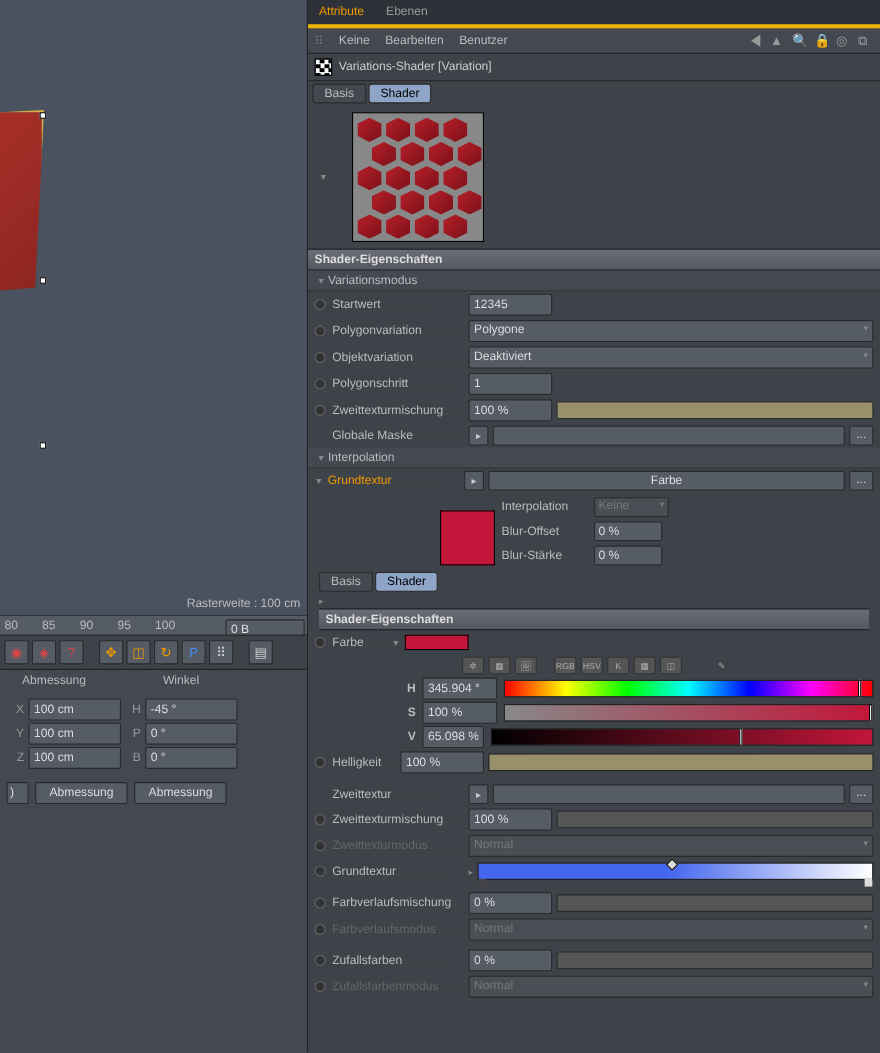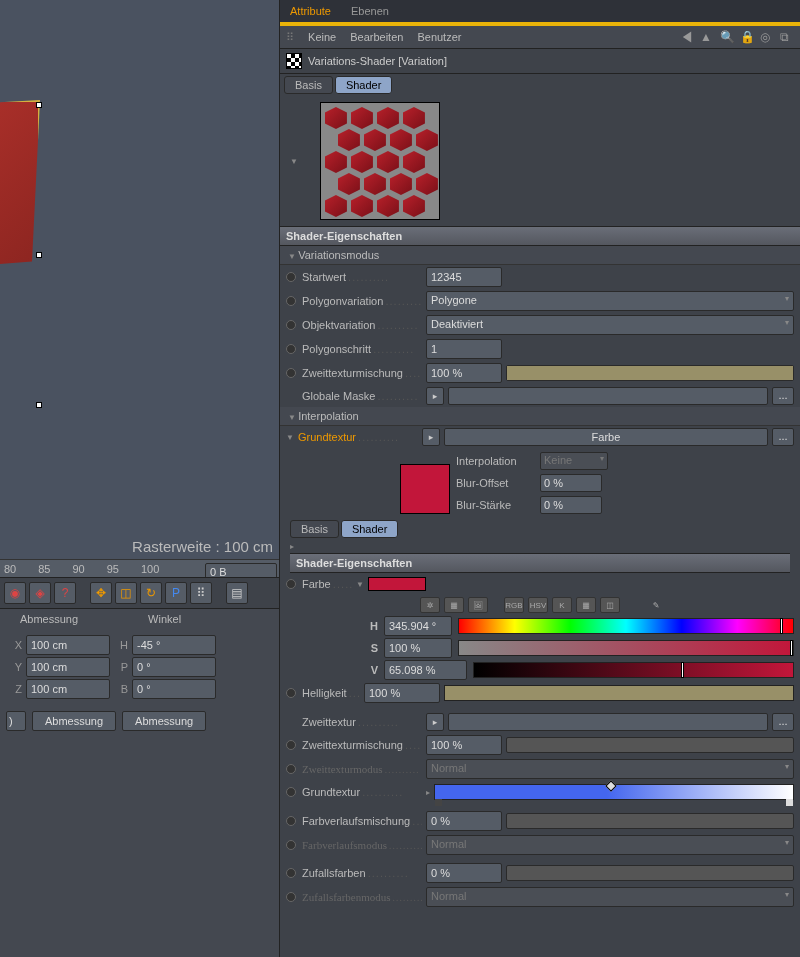--- a/index.html
+++ b/index.html
@@ -1,20 +1,20 @@
 <!DOCTYPE html>
 <html><head>
 <meta charset="utf-8">
 <style>
   * { box-sizing: border-box; margin: 0; padding: 0; font-family: Arial, sans-serif; font-size: 11px; }
   body { background: #444850; color: #ccc; width: 800px; height: 957px; overflow: hidden; display: flex; }
   .viewport { width: 280px; background: #4a5260; position: relative; border-right: 1px solid #222; }
   .poly-shape { position: absolute; top: 100px; left: -120px; width: 160px; height: 170px; background: linear-gradient(135deg, #b8342e, #8c2520); clip-path: polygon(0% 5%, 100% 0%, 95% 95%, 30% 100%); border: 2px solid #d4b040; }
   .handle { position: absolute; width: 6px; height: 6px; background: #fff; border: 1px solid #000; }
-  .rasterweite { position: absolute; bottom: 402px; right: 6px; color: #bbb; font-size: 15px; }
+  .rasterweite { position: absolute; bottom: 402px; right: 6px; color: #bbb; font-size: 11px; }
   .ruler { position: absolute; bottom: 380px; left: 0; right: 0; height: 18px; background: #555c66; color: #bbb; font-size: 9px; display:flex; gap:22px; padding-left:4px; align-items:center; border-top:1px solid #333; }
   .bottom-panel { position: absolute; bottom:0; left:0; right:0; height:380px; background:#444850; border-top:1px solid #222; }
   .btn-row { display:flex; gap:3px; padding:4px; background:#3e4249; border-bottom:1px solid #222; }
   .iconbtn { width:22px; height:22px; background:#555c66; border:1px solid #2a2a2a; border-radius:2px; display:flex; align-items:center; justify-content:center; font-size:12px; cursor:pointer; }
   .iconbtn.red { color:#d44; }
   .iconbtn.org { color:#e90; }
   .coord-table { padding:4px 8px; }
   .coord-head { display:flex; gap:70px; padding:4px 20px; color:#bbb; }
   .coord-row { display:flex; align-items:center; gap:4px; margin:2px 0; }
   .coord-row .lbl { width:14px; text-align:right; color:#999; }
@@ -34,21 +34,21 @@
   .subtab { padding:2px 10px; background:#444850; border:1px solid #2a2a2a; border-radius:3px; color:#bbb; cursor:pointer; }
   .subtab.active { background:#8ea5c8; color:#000; }
   .preview-box { margin:4px 18px; width:120px; height:118px; border:1px solid #000; background:#888; position:relative; overflow:hidden; }
   .hex-grid { position:absolute; inset:0; }
   .section-head { background:linear-gradient(#6a6e78,#54575f); color:#ddd; padding:3px 6px; font-weight:bold; border-top:1px solid #222; border-bottom:1px solid #222; }
   .group-head { background:#444850; color:#bbb; padding:3px 8px; cursor:pointer; border-bottom:1px solid #333; }
   .group-head::before { content:'▼ '; font-size:8px; color:#888; }
   .row { display:flex; align-items:center; padding:2px 6px; gap:4px; min-height:22px; }
   .radio { width:10px; height:10px; border:1px solid #666; border-radius:50%; background:#333; margin-right:2px; }
   .field-label { width:120px; color:#bbb; font-size:11px; white-space:nowrap; overflow:hidden; }
-  .field-label.dim { color:#666;font-family:Liberation Serif, serif; }
+  .field-label.dim { color:#666; }
   .field-label::after { content:' . . . . . . . . . .'; color:#555; letter-spacing:-1px; }
   .input-num { background:#555c66; border:1px solid #2a2a2a; color:#ddd; padding:2px 4px; width:76px; height:20px; border-radius:2px; }
   .dropdown { background:#555c66; border:1px solid #2a2a2a; color:#ddd; padding:2px 4px; height:20px; border-radius:2px; flex:1; position:relative; }
   .dropdown::after { content:'▾'; position:absolute; right:4px; color:#888; font-size:8px; }
   .dropdown.dim { color:#777; background:#4a4e55; }
   .slider-bar { flex:1; height:16px; background:#555; border:1px solid #2a2a2a; border-radius:2px; position:relative; }
   .slider-fill { position:absolute; left:0; top:0; bottom:0; background:#989068; }
   .arrow-btn { width:18px; height:18px; background:#555c66; border:1px solid #2a2a2a; border-radius:2px; display:flex; align-items:center; justify-content:center; font-size:9px; cursor:pointer; }
   .pill-btn { flex:1; height:18px; background:#555c66; border:1px solid #2a2a2a; border-radius:2px; text-align:center; color:#ddd; padding:2px; cursor:pointer; }
   .dots-btn { width:22px; height:18px; background:#555c66; border:1px solid #2a2a2a; border-radius:2px; text-align:center; color:#ddd; cursor:pointer; font-size:11px; line-height:14px;}
@@ -301,21 +301,21 @@
       <span style="width:74px"></span>
       <span class="color-lbl">S</span>
       <input class="input-num" style="width: 68px;" value="100 %">
       <div class="sat-bar">
         <div class="marker" style="left:99%"></div>
       </div>
     </div>
   <div class="color-row">
       <span style="width:74px"></span>
       <span class="color-lbl">V</span>
-      <input class="input-num" style="width: 83px;" value="65.098 %">
+      <input class="input-num" style="width: 56px;" value="65.098 %">
       <div class="val-bar">
         <div class="marker" style="left:65%"></div>
       </div>
     </div>
   <div class="row">
     <div class="radio"></div>
     <div class="field-label" style="width:58px">Helligkeit</div>
     <input class="input-num" value="100 %" style="">
     <div class="bright-bar">
         <div class="slider-fill" style="width:100%;background:#989068"></div>

